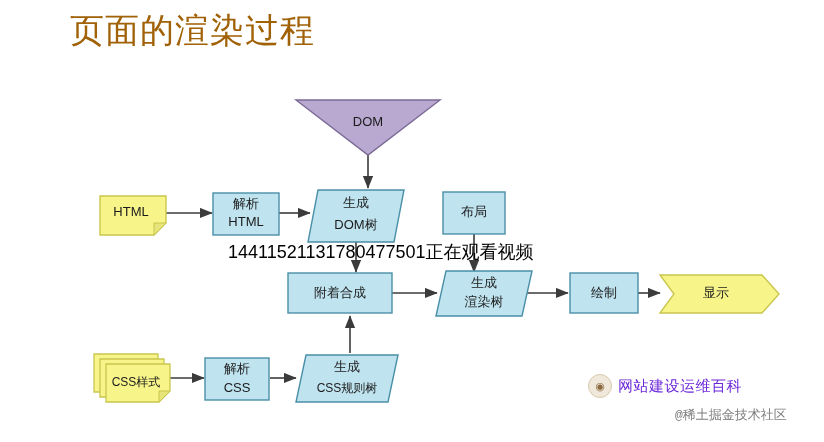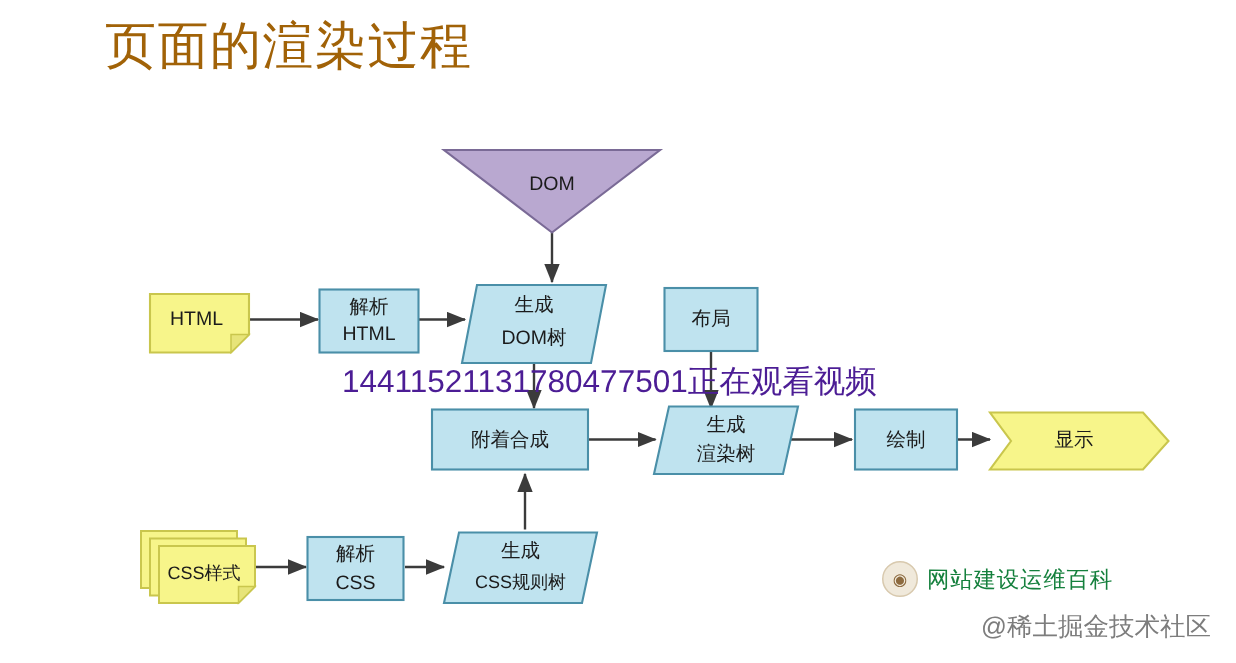--- a/index.html
+++ b/index.html
@@ -44,22 +44,22 @@
     text-anchor: middle;
     dominant-baseline: middle;
   }
   .node-label.small {
     font-size: 12px;
   }
   .watermark-center {
     position: absolute;
     left: 228px;
     top: 240px;
-    font-size: 21px;
-    color: #4c1d95;
+    font-size: 18px;
+    color: #000000;
     white-space: nowrap;
     font-family: "Liberation Sans", sans-serif;
     text-align: right;
   }
   .brand-row {
     position: absolute;
     left: 588px;
     top: 374px;
     display: flex;
     align-items: center;
@@ -72,31 +72,31 @@
     background: #f0e9db;
     border: 1px solid #d8c9ae;
     display: flex;
     align-items: center;
     justify-content: center;
     font-size: 11px;
     color: #8c6a3f;
   }
   .brand-text {
     font-size: 15px;
-    color: #15803d;
+    color: #6d28d9;
     font-family: Liberation Sans, sans-serif;
     letter-spacing: 0.5px;
   }
   .juejin-row {
     position: absolute;
-    left: 654px;
+    left: 675px;
     top: 406px;
-    font-size: 17px;
+    font-size: 13px;
     color: #7d7d7d;
-    font-family: Liberation Sans, sans-serif;
+    font-family: Liberation Mono, monospace;
   }
 </style>
 </head>
 <body>
 
 <div id="stage">
 
   <div class="title">页面的渲染过程</div>
 
   <svg class="diagram" viewBox="0 0 824 442">

